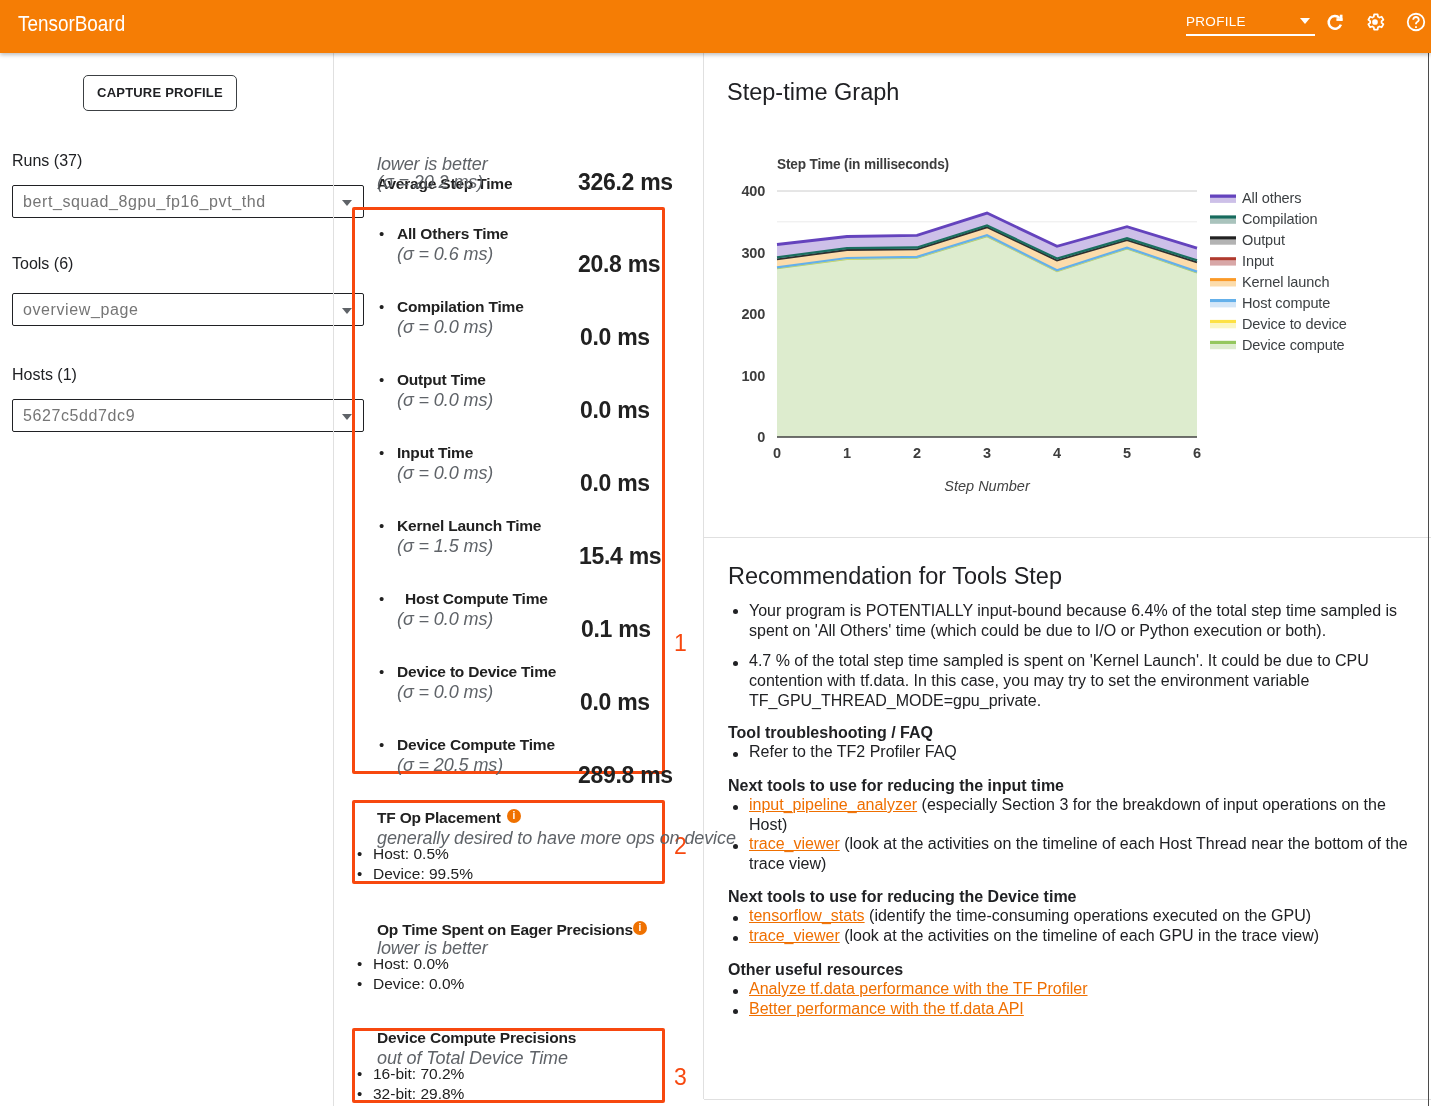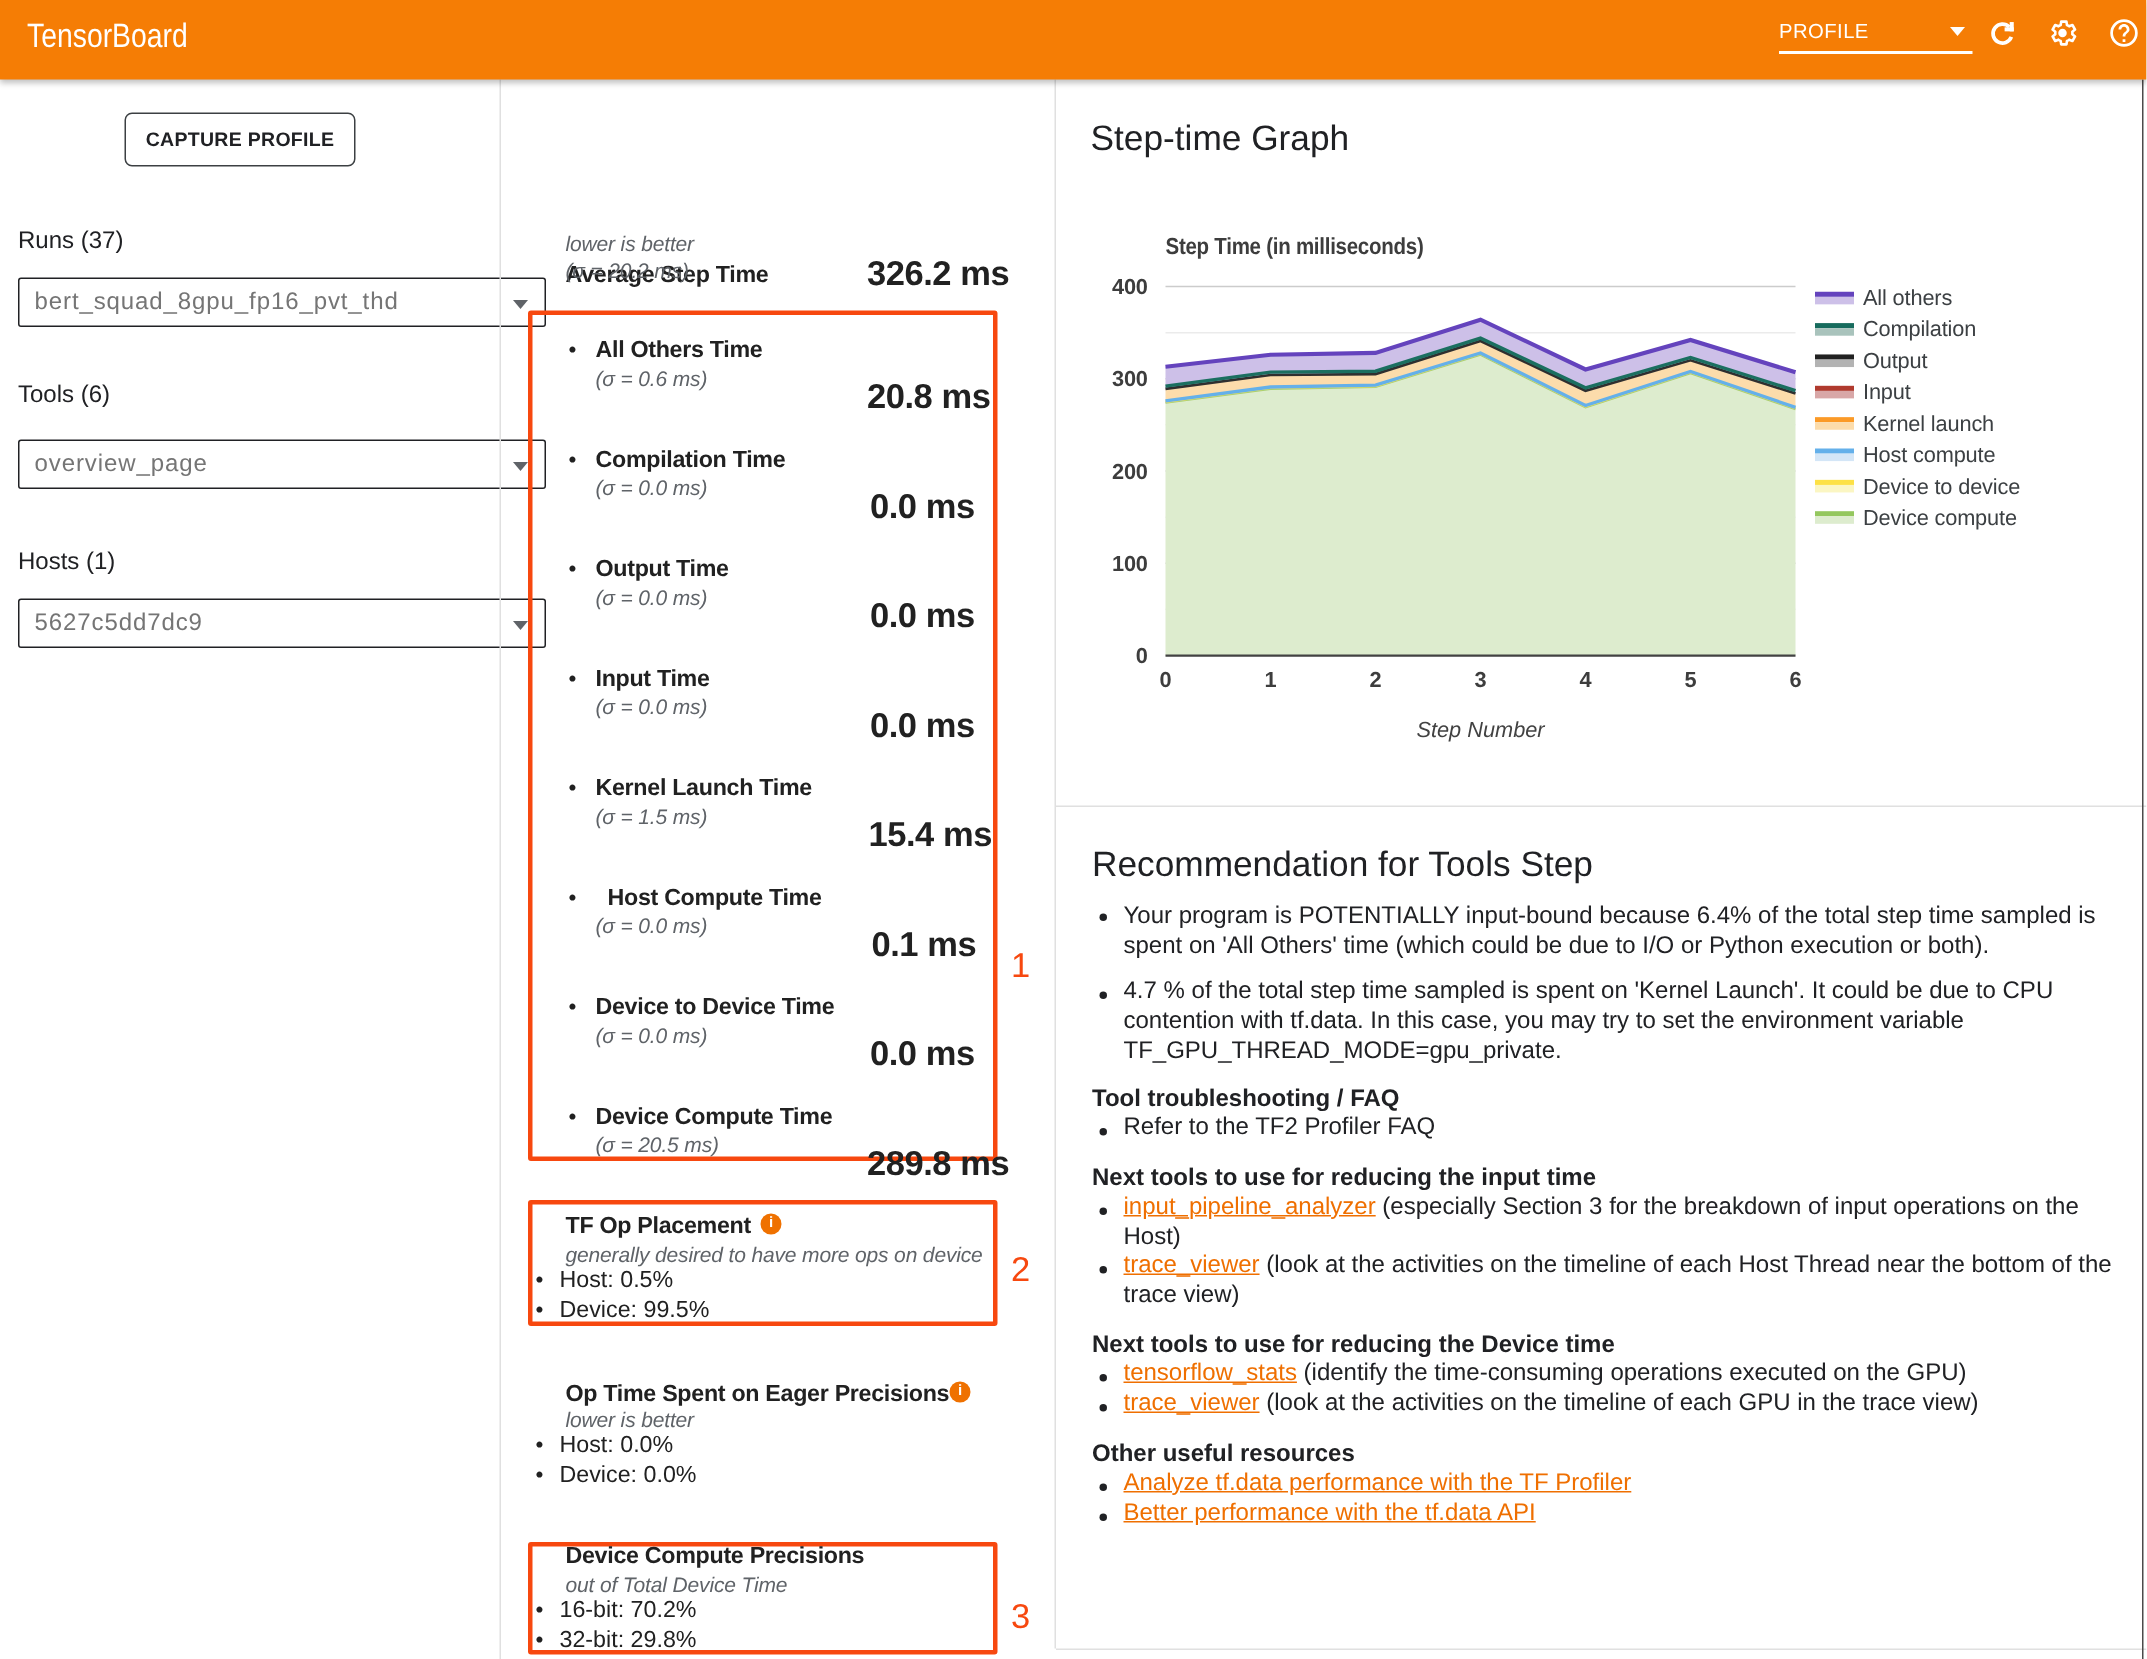--- a/index.html
+++ b/index.html
@@ -29,21 +29,21 @@
   .caret-g { position:absolute; right:11px; top:14px; width:0; height:0;
     border-left:5.5px solid transparent; border-right:5.5px solid transparent;
     border-top:6px solid #5f6368; }
   
   .vsep { position:absolute; width:1px; background:#e0e0e0; }
   .hsep { position:absolute; height:1px; background:#e0e0e0; }
   
   .h1 { position:absolute; font-size:23.5px; color:#202124; }
   
   .rowt { position:absolute; font-size:15.5px; font-weight:bold; letter-spacing:-0.2px; color:#212121; }
-  .rowi { position:absolute; font-size:14px; font-style:italic; letter-spacing:-0.1px; color:#5f6368; }
+  .rowi { position:absolute; font-size:18px; font-style:italic; letter-spacing:-0.1px; color:#5f6368; }
   .rowv { position:absolute; font-size:23px; font-weight:bold; letter-spacing:-0.3px; color:#212121;margin-top:20px; }
   .blt  { position:absolute; font-size:15px; color:#212121; }
   .plain { position:absolute; font-size:15.5px; color:#212121; }
   .redbox { position:absolute; border:3.5px solid #f7480f; border-radius:2px; }
   .rednum { position:absolute; color:#f7480f; font-size:23px; }
   .info { position:absolute; width:14px; height:14px; border-radius:50%; background:#ef7100;
     color:#fff; font-size:10px; font-weight:bold; text-align:center; line-height:14px; }
   
   .rec { position:absolute; font-size:16px; color:#202124; line-height:19.8px; }
   .rec b { font-weight:bold; }

